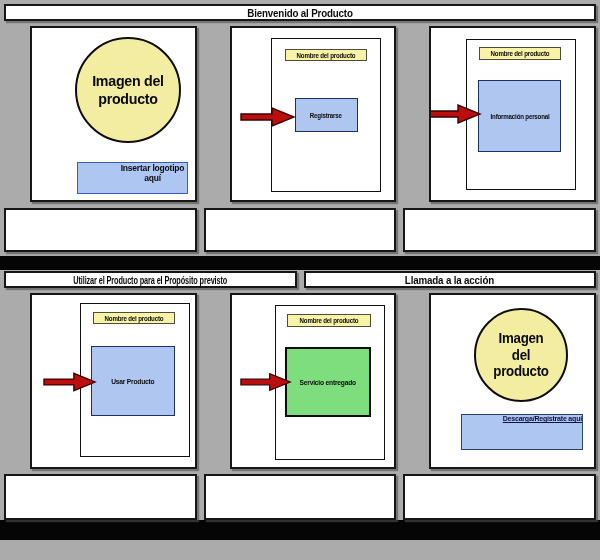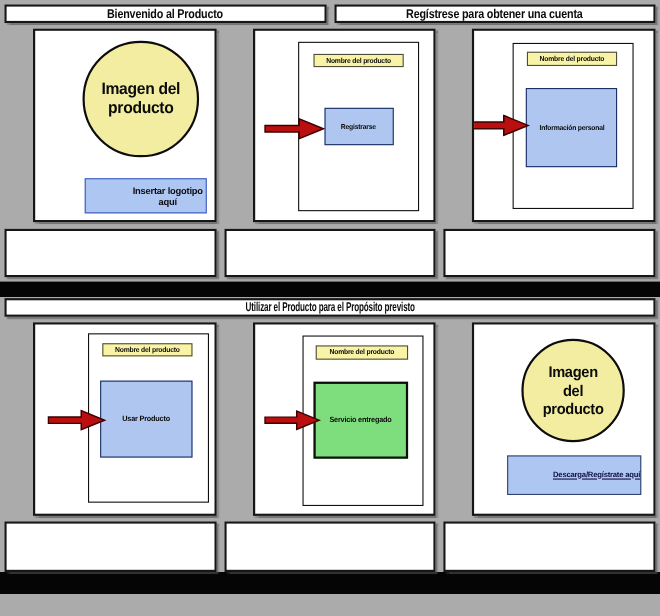--- a/index.html
+++ b/index.html
@@ -41,38 +41,35 @@
     position:absolute;background:#f8f3a6;border:1px solid #4e4e38;box-sizing:border-box;
     display:flex;align-items:center;justify-content:center;
   }
   .action-box{
     position:absolute;background:#aec6f0;border:1.5px solid #1d2f63;box-sizing:border-box;
     display:flex;align-items:center;justify-content:center;text-align:center;
   }
   .action-box.green{background:#7ede7e;border:2px solid #0d0d0d;}
   .logo-rect{
     position:absolute;background:#aec6f2;border:1.5px solid #3c5bc0;box-sizing:border-box;
-    display:flex;align-items:center;justify-content:center;text-align:center;padding-left:40px;
+    display:flex;justify-content:center;text-align:center;padding-left:40px;
   }
   .tiny{font-size:7px;font-weight:bold;color:#0b0b0b;letter-spacing:-.2px;transform:scaleX(.95);white-space:nowrap;}
   .logo-text{font-size:8.5px;font-weight:bold;color:#0b0b0b;letter-spacing:-.2px;}
   .link-text{font-size:7px;font-weight:bold;color:#101043;text-decoration:underline;letter-spacing:-.2px;white-space:nowrap;}
   .arrow{position:absolute;}
 </style>
 </head>
 <body>
 
 <div class="canvas">
 
   <div class="row row-titles">
     <div class="cell title-cell">
       <span class="title-text">Bienvenido al Producto</span>
-    </div>
-    <div class="cell title-cell">
-      <span class="title-text">Regístrese para obtener una cuenta</span>
     </div>
   </div>
 
   <div class="row row-content first">
 
     <div class="cell content-cell">
       <div class="circle" style="left:43px;top:9px;width:106px;height:106px;">
         <span class="circle-text" style="font-size:15px;width:92px;">Imagen del producto</span>
       </div>
       <div class="logo-rect" style="left:45px;top:134px;width:111px;height:32px;">
@@ -112,20 +109,23 @@
     <div class="cell desc-cell"></div>
     <div class="cell desc-cell"></div>
   </div>
 
   <div class="black-band"></div>
 
   <div class="row row-titles second">
     <div class="cell title-cell">
       <span class="title-text long">Utilizar el Producto para el Propósito previsto</span>
     </div>
+    <div class="cell title-cell">
+      <span class="title-text">Llamada a la acción</span>
+    </div>
   </div>
 
   <div class="row row-content">
 
     <div class="cell content-cell">
       <div class="frame" style="left:48px;top:8px;width:110px;height:154px;"></div>
       <div class="app-header" style="left:61px;top:17px;width:82px;height:12px;">
         <span class="tiny" style="font-size:6.5px;">Nombre del producto</span>
       </div>
       <div class="action-box" style="left:59px;top:51px;width:84px;height:70px;">

